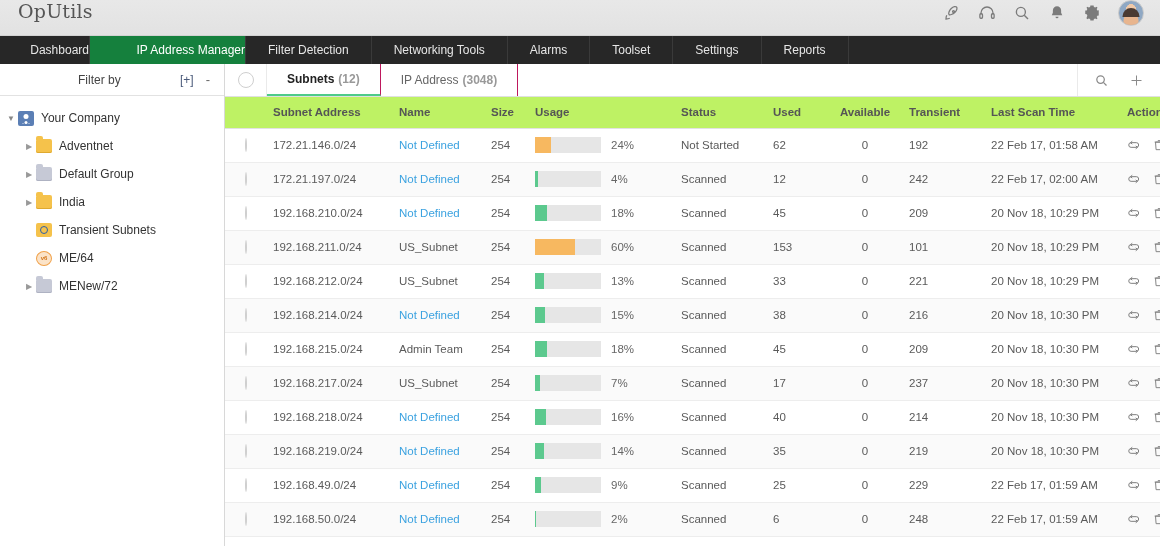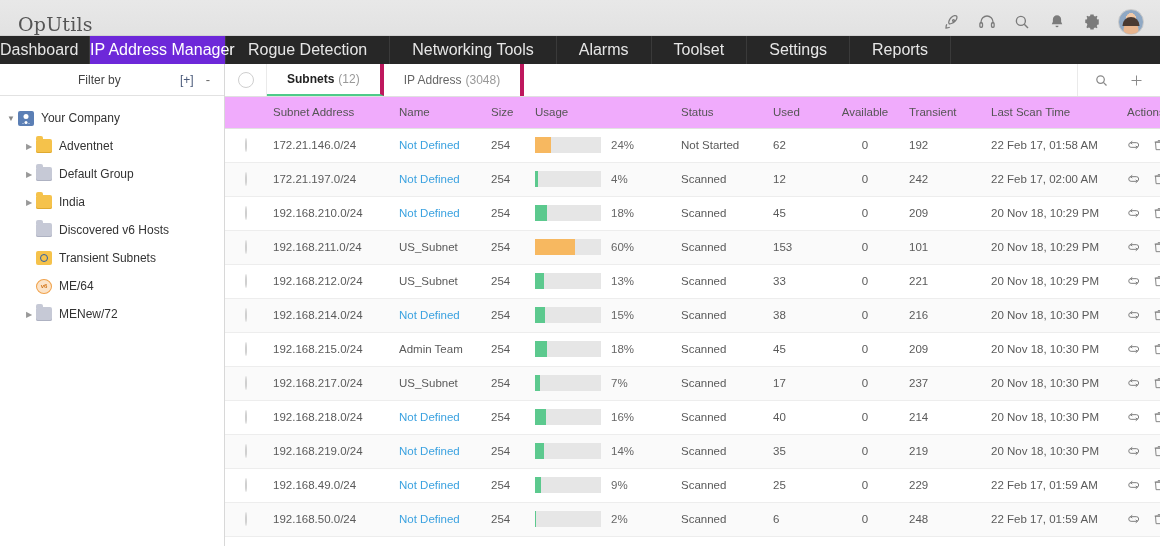--- a/index.html
+++ b/index.html
@@ -9,22 +9,22 @@
     background: #ffffff;
     overflow: hidden;
   }
   #app { position: relative; width: 1160px; height: 546px; }
 
   
   .topbar {
     height: 36px; width: 100%;
     background: linear-gradient(to bottom, #e8e8e8, #e2e2e2);
     border-bottom: 1px solid #d2d2d2;
-    display: flex; align-items: flex-end;
-    padding: 0 10px 0 18px;
+    display: flex; align-items: flex-start;
+    padding: 0 10px 8px 18px;
   }
   .brand {
     font-family: "DejaVu Serif", serif;
     font-size: 19px; color: #555; letter-spacing: .2px;
   }
   .topbar-icons { margin-left: auto; display: flex; align-items: center; gap: 17px; padding-right: 6px; }
   .tbicon { width: 18px; height: 18px; display: block; color: #7b7b7b; }
   .tbicon svg { display: block; width: 18px; height: 18px; }
   .avatar {
     width: 26px; height: 26px; border-radius: 50%;
@@ -36,26 +36,26 @@
     width:15px; height:14px; border-radius:50% 50% 40% 40%; background:#e8b58e;
   }
   .avatar::before {
     content:""; position:absolute; left:50%; top:30%; transform:translateX(-50%);
     width:17px; height:9px; border-radius:9px 9px 0 0; background:#4a3a32; z-index:2;
   }
 
   
   .nav { height: 28px; background: #272727; display: flex; align-items: stretch; }
   .nav-item {
-    display: flex; align-items: center; justify-content: flex-start;
-    color: #e6e6e6; font-size: 16px; padding: 0 22px; white-space: nowrap;
+    display: flex; align-items: center; justify-content: flex-end;
+    color: #e6e6e6; font-size: 12px; padding: 0 22px; white-space: nowrap;
     border-right: 1px solid #3a3a3a;
   }
   .nav-item.first { width: 90px; padding: 0; }
-  .nav-item.active { background: #6d28d9; color: #fff; width: 136px; padding: 0; }
+  .nav-item.active { background: #15803d; color: #fff; width: 156px; padding: 0; }
 
   
   .body { display: flex; height: 482px; }
 
   
   .sidebar { width: 225px; border-right: 1px solid #d8d8d8; background: #fff; flex: 0 0 225px; }
   .filter-head {
     height: 32px; display: flex; align-items: center;
     border-bottom: 1px solid #e2e2e2; font-size: 12px; color: #444;
     padding: 0 8px 0 0; background: #fff;
@@ -86,33 +86,33 @@
   .ic-v6 { width:15px; height:15px; border-radius:50%; background:#fbe3c8; border:1.5px solid #f0a24b;
      font-size:6px; color:#d2761b; display:flex; align-items:center; justify-content:center; font-weight:bold; }
 
   
   .main { flex: 1; display: flex; flex-direction: column; min-width: 0; }
   .tabbar { height: 33px; display: flex; align-items: stretch; border-bottom: 1px solid #e0e0e0; background: #fff; }
   .tb-check { width: 42px; display: flex; align-items: center; justify-content: center; border-right: 1px solid #eaeaea; }
   .circle-sel { width: 16px; height: 16px; border-radius: 50%; border: 1px solid #cfcfcf; background: #fff; }
   .tab {
     display: flex; align-items: center; padding: 0 20px; font-size: 12px; color: #666;
-    border-right: 4px solid #be185d; white-space: nowrap;
+    border-right: 1px solid #be185d; white-space: nowrap;
   }
   .tab.active { color: #222; font-weight: bold; border-bottom: 2px solid #4ecb8a; }
-  .tab .cnt { color: #999; font-weight: normal; margin-left: 4px; text-align: right; }
+  .tab .cnt { color: #999; font-weight: bold; margin-left: 4px; text-align: right; }
   .tab-spacer { flex: 1; border-right: 1px solid #eaeaea; }
   .tb-actions { display: flex; align-items: center; gap: 20px; padding: 0 16px; }
   .tb-actions svg { width: 15px; height: 15px; color: #8a8a8a; display:block; }
 
   
   .tablewrap { flex: 1; overflow: hidden; position: relative; }
   table { width: 100%; border-collapse: collapse; table-layout: fixed; }
   thead th {
-    background: #f0abfc; font-size: 11.5px; color: #555; font-weight: normal;
+    background: #bef264; font-size: 11.5px; color: #555; font-weight: bold;
     text-align: left; height: 31px; padding: 0 6px; border-bottom: 1px solid #e2e2e2; margin-left: 6px;
   }
   tbody td {
     font-size: 11.5px; color: #5a5a5a; height: 34px; padding: 0 6px;
     border-bottom: 1px solid #ededed; vertical-align: middle;
   }
   tbody tr:nth-child(even) { background: #fafafa; }
   .c-check { width: 42px; text-align: center; padding: 0 !important; }
   .c-check .circle-sel { margin: 0 auto; }
   .c-addr { width: 126px; }
@@ -183,21 +183,21 @@
   </div>
 
   <div class="nav">
     <div class="nav-item first">
         <span>Dashboard</span>
       </div>
     <div class="nav-item active">
         <span>IP Address Manager</span>
       </div>
     <div class="nav-item">
-        <span>Rogue Detection</span>
+        <span>Filter Detection</span>
       </div>
     <div class="nav-item">
         <span>Networking Tools</span>
       </div>
     <div class="nav-item">
         <span>Alarms</span>
       </div>
     <div class="nav-item">
         <span>Toolset</span>
       </div>
@@ -230,25 +230,20 @@
           </div>
           <div class="tnode ind2">
             <span class="tarrow">▶</span>
             <span class="ticon ic-folder-gray"></span>
             <span class="tlabel">Default Group</span>
           </div>
           <div class="tnode ind2">
             <span class="tarrow">▶</span>
             <span class="ticon ic-folder-yellow"></span>
             <span class="tlabel">India</span>
-          </div>
-          <div class="tnode ind2">
-            <span class="tarrow"></span>
-            <span class="ticon ic-folder-gray"></span>
-            <span class="tlabel">Discovered v6 Hosts</span>
           </div>
           <div class="tnode ind2">
             <span class="tarrow"></span>
             <span class="ticon ic-search-folder"></span>
             <span class="tlabel">Transient Subnets</span>
           </div>
           <div class="tnode ind2">
             <span class="tarrow"></span>
             <span class="ticon ic-v6">v6</span>
             <span class="tlabel">ME/64</span>

